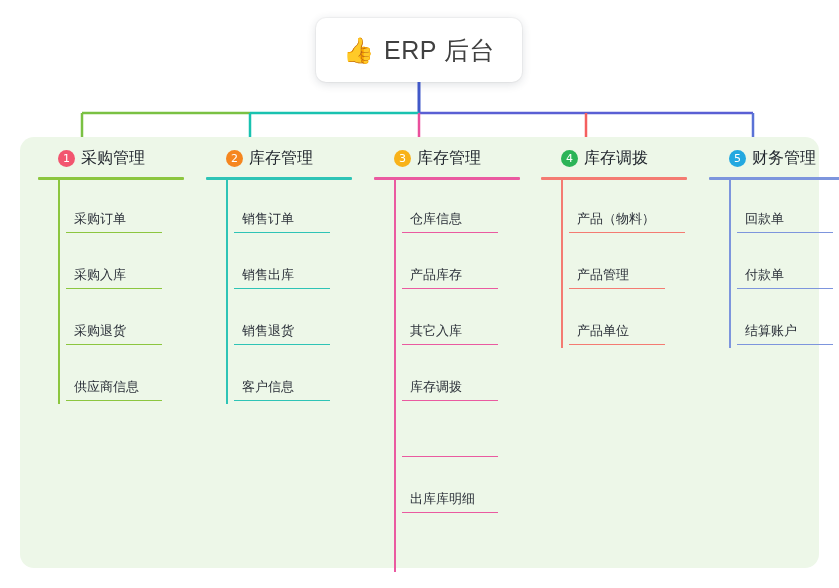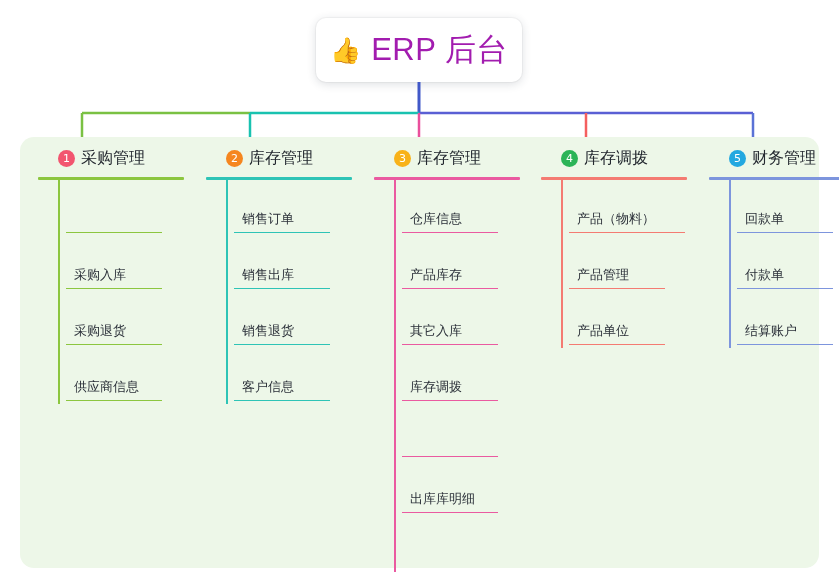--- a/index.html
+++ b/index.html
@@ -17,21 +17,21 @@
     left:316px; top:18px;
     width:206px; height:64px;
     background:#ffffff;
     border-radius:10px;
     box-shadow:0 2px 10px rgba(40,50,70,.16), 0 0 0 1px rgba(0,0,0,.03);
     display:flex;align-items:center;justify-content:center;
     gap:10px;
   }
   #root-emoji{font-size:25px;line-height:1;}
   #root-title{
-    font-size:31px;color:#a21caf;letter-spacing:.5px;white-space:nowrap;
+    font-size:25px;color:#404040;letter-spacing:.5px;white-space:nowrap;
   }
 
   
   #connectors{position:absolute;left:0;top:0;width:839px;height:588px;}
 
   
   #panel{
     position:absolute;
     left:20px; top:137px;
     width:799px; height:431px;
@@ -103,20 +103,21 @@
 
   <div class="column" style="left:18px">
     <div class="col-head">
       <span class="badge" style="background: rgb(242, 85, 111);">1</span>
       <span class="col-title">采购管理</span>
     </div>
     <div class="head-rule" style="background: rgb(140, 198, 63);"></div>
     <div class="items">
       <div class="spine" style="background: rgb(140, 198, 63); height: 224px;"></div>
       <div class="item" style="height:56px">
+        <span class="item-label">采购订单</span>
         <div class="item-rule" style="background: rgb(140, 198, 63);"></div>
       </div>
       <div class="item" style="height:56px">
         <span class="item-label">采购入库</span>
         <div class="item-rule" style="background: rgb(140, 198, 63);"></div>
       </div>
       <div class="item" style="height:56px">
         <span class="item-label">采购退货</span>
         <div class="item-rule" style="background: rgb(140, 198, 63);"></div>
       </div>

